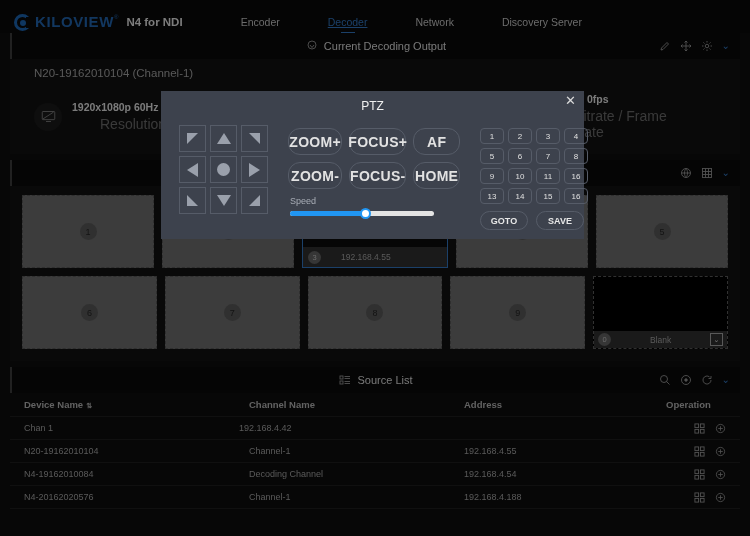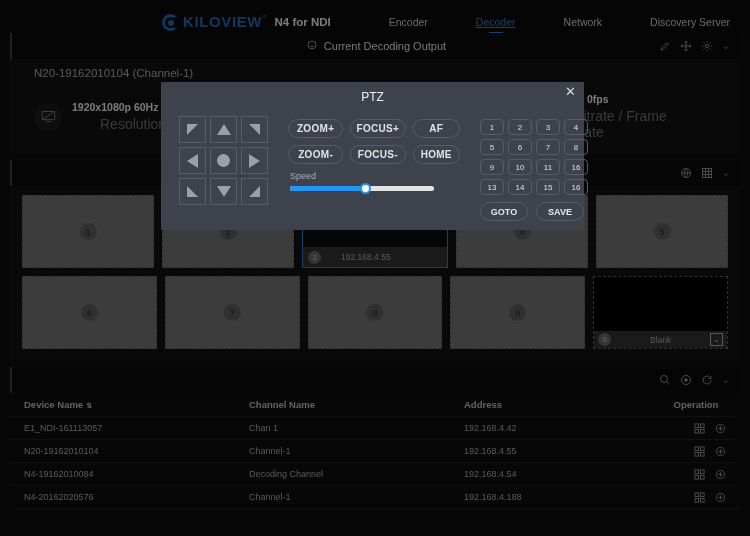--- a/index.html
+++ b/index.html
@@ -9,21 +9,20 @@
     font-family: "Liberation Sans", sans-serif;
     overflow: hidden;
   }
   .app { position: relative; width: 750px; height: 536px; background: #0d0d0d; }
 
   
   .navbar {
     height: 33px; background: #0a0a0a;
     display: flex; align-items: center; padding: 11px 0 0 14px;
     position: relative;
-    justify-content: flex-end;
   }
   .logo-wrap { display: flex; align-items: flex-start; }
   .logo-mark {
     width: 17px; height: 17px; border-radius: 50%;
     border: 3px solid #1b5fa8; position: relative; margin-right: 4px;
     margin-top: 1px;
   }
   .logo-mark::after{
     content:""; position:absolute; width:6px;height:6px;border-radius:50%;
     background:#1b5fa8; top:2.5px; left:2.5px;
@@ -128,35 +127,35 @@
   
   .sl-body { background:#0d0d0d; }
   .sl-head-row, .sl-row {
     display:flex; align-items:center; height: 23px; padding: 0 14px;
     border-bottom: 1px solid #1c1c1c;
   }
   .sl-head-row { height: 24px; }
   .c-dev { width: 225px; }
   .c-chan { width: 215px; }
   .c-addr { flex: 1; }
-  .c-op { width: 60px; text-align: center; }
+  .c-op { width: 60px; text-align: left; }
   .sl-head-row div { font-size: 9.5px; color: #a9a9a9; font-weight: bold; }
   .sl-row div { font-size: 9px; color: #9a9a9a; }
   .sort-ic { font-size: 7px; color:#a9a9a9; margin-left:3px; }
   .op-cell { display:flex; justify-content:flex-end; gap:10px; }
   .op-ic { width:11px; height:11px; color:#8d8d8d; }
   .op-ic svg{display:block;width:100%;height:100%;}
 
   
   .modal-overlay {
     position:absolute; left:0; top:0; right:0; bottom:0;
     background: rgba(0,0,0,0.42); z-index: 50;
   }
   .ptz {
-    position:absolute; left:161px; top:82px; width:423px; height:148px;
+    position:absolute; left:161px; top:91px; width:423px; height:148px;
     background:#3d424d; z-index: 51;
   }
   .ptz-head { height:30px; position:relative; }
   .ptz-title {
     position:absolute; left:0; right:0; text-align:center; line-height:30px;
     font-size:12px; color:#f0f0f0;
   }
   .ptz-close {
     position:absolute; right:8px; top:3px; font-size:13px; color:#dcdcdc;
     cursor:pointer; line-height:14px;
@@ -178,23 +177,23 @@
   .tri-ul { border-top:11px solid #9aa0ab; border-right:11px solid transparent; }
   .tri-ur { border-top:11px solid #9aa0ab; border-left:11px solid transparent; }
   .tri-dl { border-bottom:11px solid #9aa0ab; border-right:11px solid transparent; }
   .tri-dr { border-bottom:11px solid #9aa0ab; border-left:11px solid transparent; }
   .dot { width:13px;height:13px;border-radius:50%;background:#9aa0ab; }
 
   
   .mid { padding-top: 3px; width: 172px;}
   .pill-row { display:flex; gap:7px; margin-bottom:7px; }
   .pill {
-    border:1px solid #565c68; border-radius: 12px; height: 19px;
+    border:1px solid #565c68; border-radius: 12px; height: 27px;
     display:flex; align-items:center; justify-content:center;
-    font-size:10px; color:#e2e2e2; cursor:pointer; background:#3d424d;
+    font-size:14px; color:#e2e2e2; cursor:pointer; background:#3d424d;
     font-weight:bold; letter-spacing:.3px;
   }
   .pw1 { width: 57px; } .pw2 { width: 57px; } .pw3 { width: 49px; }
   .speed-label { font-size:9px; color:#a8adb6; margin: 4px 0 5px 2px; }
   .slider { position:relative; height: 5px; width: 144px; margin-left:2px; }
   .slider-track { position:absolute; left:0; right:0; top:0; height:5px;
                   background:#e4e4e4; border-radius:3px; }
   .slider-fill { position:absolute; left:0; top:0; height:5px; width:52%;
                  background:#2196f3; border-radius:3px; }
   .slider-knob {
@@ -355,20 +354,30 @@
             <span class="t-blank-label">Blank</span>
             <span class="t-sel">⌄</span>
           </div>
         </div>
       </div>
     </div>
   </div>
 
   <div class="panel">
     <div class="panel-head">
+      <div class="panel-title">
+        <span class="ico">
+          <svg viewBox="0 0 24 24" fill="none" stroke="currentColor" stroke-width="1.8">
+            <rect x="2" y="4" width="6" height="6"></rect>
+              <rect x="2" y="14" width="6" height="6"></rect>
+            <path d="M11 5h11M11 9h11M11 15h11M11 19h11"></path>
+          </svg>
+        </span>
+        <span>Source List</span>
+      </div>
       <div class="panel-actions">
         <span class="ico">
           <svg viewBox="0 0 24 24" fill="none" stroke="currentColor" stroke-width="1.8">
             <circle cx="10" cy="10" r="7"></circle>
               <path d="M15 15l6 6"></path>
           </svg>
         </span>
         <span class="ico">
           <svg viewBox="0 0 24 24" fill="none" stroke="currentColor" stroke-width="1.8">
             <circle cx="12" cy="12" r="9"></circle>
@@ -388,21 +397,20 @@
       <div class="sl-head-row">
         <div class="c-dev">
           <span>Device Name</span><span class="sort-ic">⇅</span>
         </div>
         <div class="c-chan">Channel Name</div>
         <div class="c-addr">Address</div>
         <div class="c-op">Operation</div>
       </div>
 
       <div class="sl-row">
-        <div class="c-dev">E1_NDI-161113057</div>
         <div class="c-chan">Chan 1</div>
         <div class="c-addr">192.168.4.42</div>
         <div class="c-op op-cell">
           <span class="op-ic">
             <svg viewBox="0 0 24 24" fill="none" stroke="currentColor" stroke-width="2">
               <rect x="2" y="2" width="8" height="8"></rect>
                 <rect x="14" y="2" width="8" height="8"></rect>
               <rect x="2" y="14" width="8" height="8"></rect>
                 <rect x="14" y="14" width="8" height="8"></rect>
             </svg>

